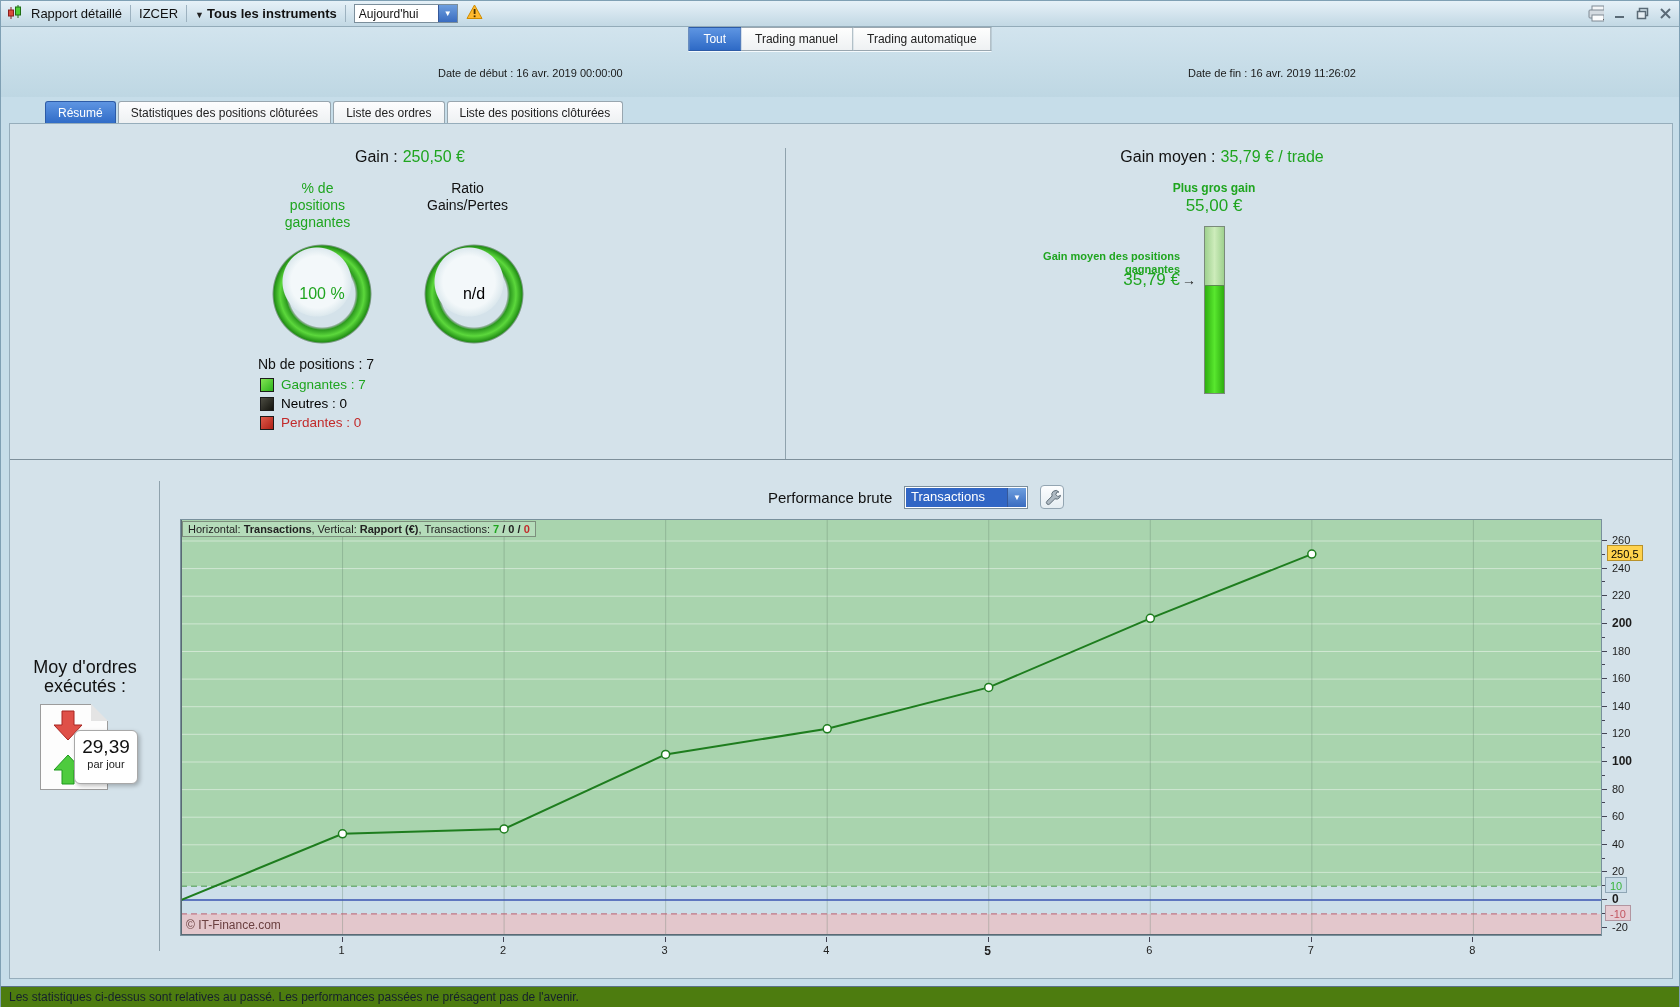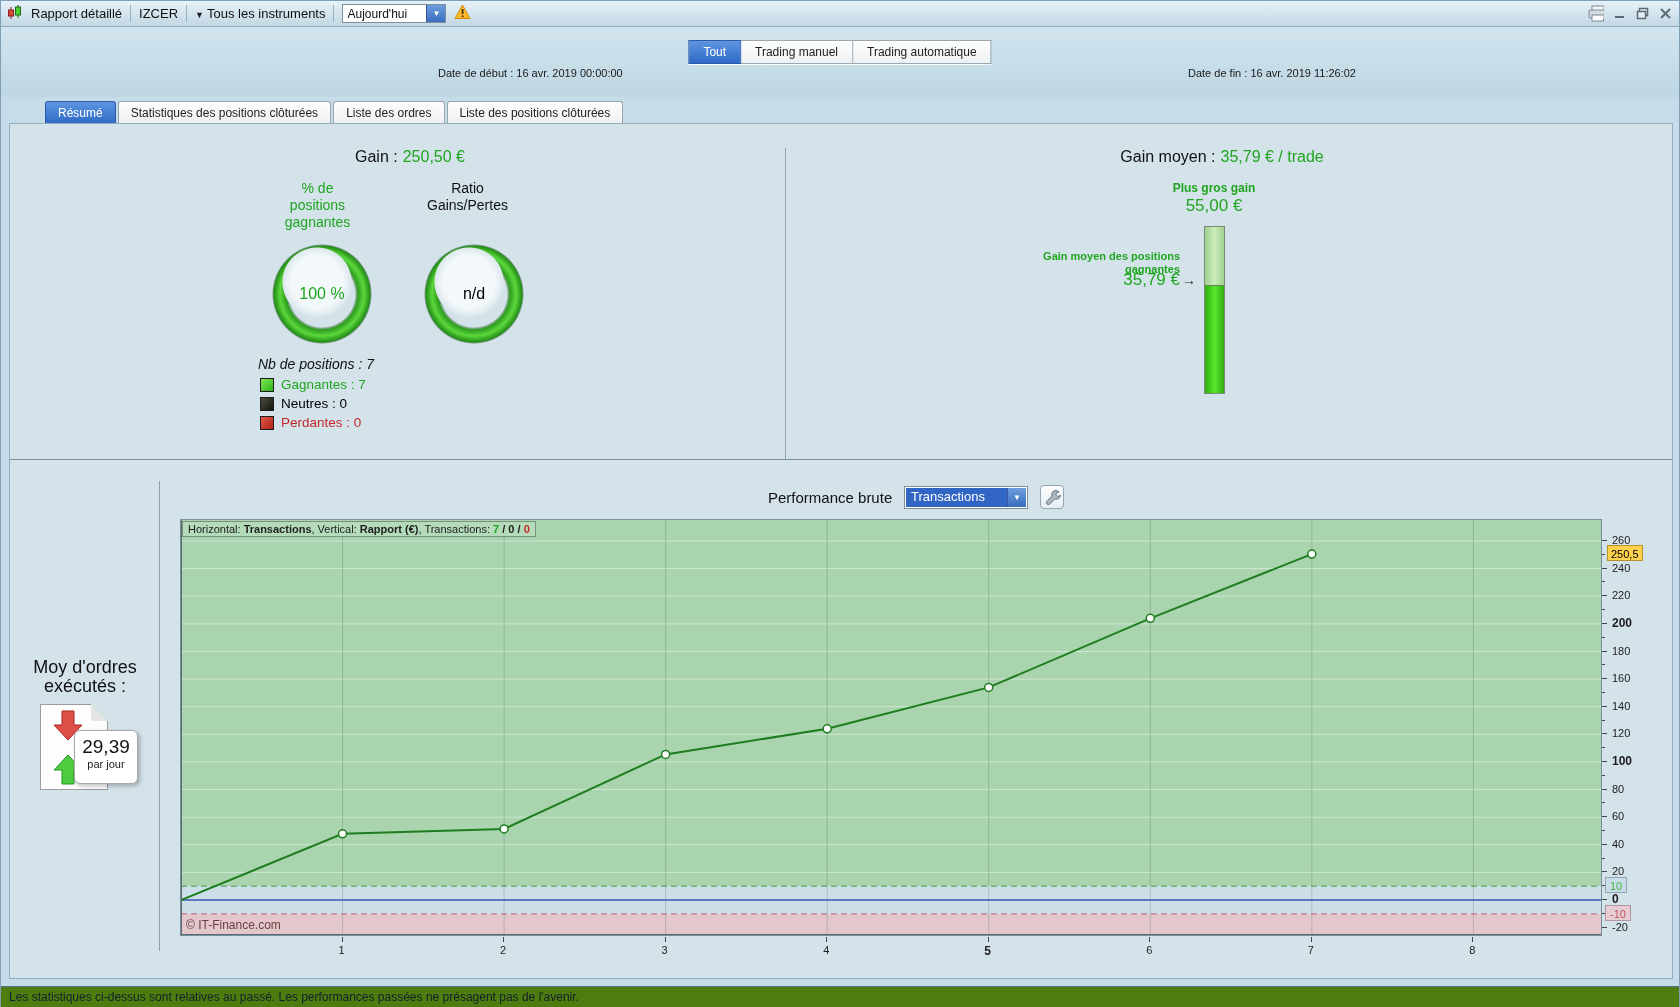--- a/index.html
+++ b/index.html
@@ -4,33 +4,33 @@
 <style>
   * { margin:0; padding:0; box-sizing:border-box; }
   html,body { width:1680px; height:1007px; background:#b7cfdc; font-family:"Liberation Sans", sans-serif; overflow:hidden; }
   #window { position:relative; width:1680px; height:1007px; background:#c6dde9; border:1px solid #7fa0b4; }
 
   
   .titlebar { position:absolute; left:0; top:0; width:100%; height:26px;
     background:linear-gradient(#e6f1f8,#c2d8e4); border-bottom:1px solid #93abb9;
     display:flex; align-items:center; padding:0 6px; gap:8px; }
   .tb-text { font-size:13px; color:#111; white-space:nowrap; }
-  .tb-bold { font-weight:normal; }
+  .tb-bold { font-weight:bold; }
   .tb-sep { width:1px; height:17px; background:#9db2c0; }
   .tb-caret { font-size:9px; color:#222; margin-right:3px; }
   .tb-select { display:flex; width:104px; height:19px; border:1px solid #7b8e9b; background:#fff; }
   .tb-select .val { flex:1; font-size:12px; padding:2px 4px; color:#111; white-space:nowrap; overflow:hidden; }
   .arrow-btn { width:19px; background:linear-gradient(#6d9ede,#3a6cc0); border-left:1px solid #35589a;
     color:#fff; font-size:8px; display:flex; align-items:center; justify-content:center; }
   .win-controls { margin-left:auto; display:flex; align-items:center; gap:7px; }
   .win-btn { width:16px; height:16px; display:flex; align-items:center; justify-content:center; }
 
   
   .band { position:absolute; left:0; top:26px; width:100%; height:70px; background:linear-gradient(#d2e4ee,#bed7e3); }
-  .mode-tabs { position:absolute; left:50%; transform:translateX(-50%); top:13px; display:flex; border-bottom:1px solid #f5fafd; }
+  .mode-tabs { position:absolute; left:50%; transform:translateX(-50%); top:0; display:flex; border-bottom:1px solid #f5fafd; }
   .tab { font-size:12px; padding:4px 14px; border:1px solid #9aa7b0; background:linear-gradient(#fefefe,#eef1f3); color:#222; cursor:default; white-space:nowrap; }
   .tab + .tab { border-left:none; }
   .tab.active { background:linear-gradient(#5e95e2,#2e6ac6); color:#fff; border-color:#2d5ba6; }
   .date-start { position:absolute; left:437px; top:40px; font-size:11px; color:#1a1a1a; }
   .date-end   { position:absolute; left:1141px; top:40px; font-size:11px; color:#1a1a1a;padding-left:46px; }
 
   
   .report-tabs { position:absolute; left:8px; top:100px; display:flex; gap:2px; }
   .rtab { font-size:12px; padding:4px 12px; border:1px solid #98a6af; border-bottom:none; border-radius:3px 3px 0 0;
     background:linear-gradient(#fdfdfe,#edf0f2); color:#222; white-space:nowrap; }
@@ -50,21 +50,21 @@
 
   .donut { position:absolute; width:100px; height:100px; display:flex; align-items:center; justify-content:center;
     border-radius:50%;
     background:
       radial-gradient(circle at 45% 38%, #f3f8fa 0 26px, #dde9ee 34px, rgba(0,0,0,0) 35px),
       radial-gradient(circle, rgba(0,0,0,0) 0 33px, #8fae97 34px, #2d9b1f 36px, #5cd83c 42px, #238f16 48px, #7b9a84 49px, rgba(0,0,0,0) 50px);
     font-size:16px; }
   .donut1 { left:262px; top:120px; }
   .donut2 { left:414px; top:120px; }
 
-  .nb-line { position:absolute; left:248px; top:232px; font-size:14px; color:#111;font-style:italic; }
+  .nb-line { position:absolute; left:248px; top:232px; font-size:14px; color:#111; }
   .legend { position:absolute; left:250px; top:253px; }
   .legend-row { display:flex; align-items:center; margin-bottom:4px; font-size:13.5px; }
   .sq { width:14px; height:14px; border:1px solid #1c1c1c; margin-right:7px; flex:none; }
   .sq.green-sq { background:linear-gradient(135deg,#83e553,#2cb31d); }
   .sq.dark-sq  { background:linear-gradient(135deg,#4c4c42,#14140e); }
   .sq.red-sq   { background:linear-gradient(135deg,#e05a4a,#ad2016); }
   .totals { position:absolute; left:406px; top:232px; font-size:13.5px; }
   .tot-row { display:flex; align-items:flex-start; margin-bottom:3px; }
   .tot-row .lines span { display:block; line-height:18px; }
 

